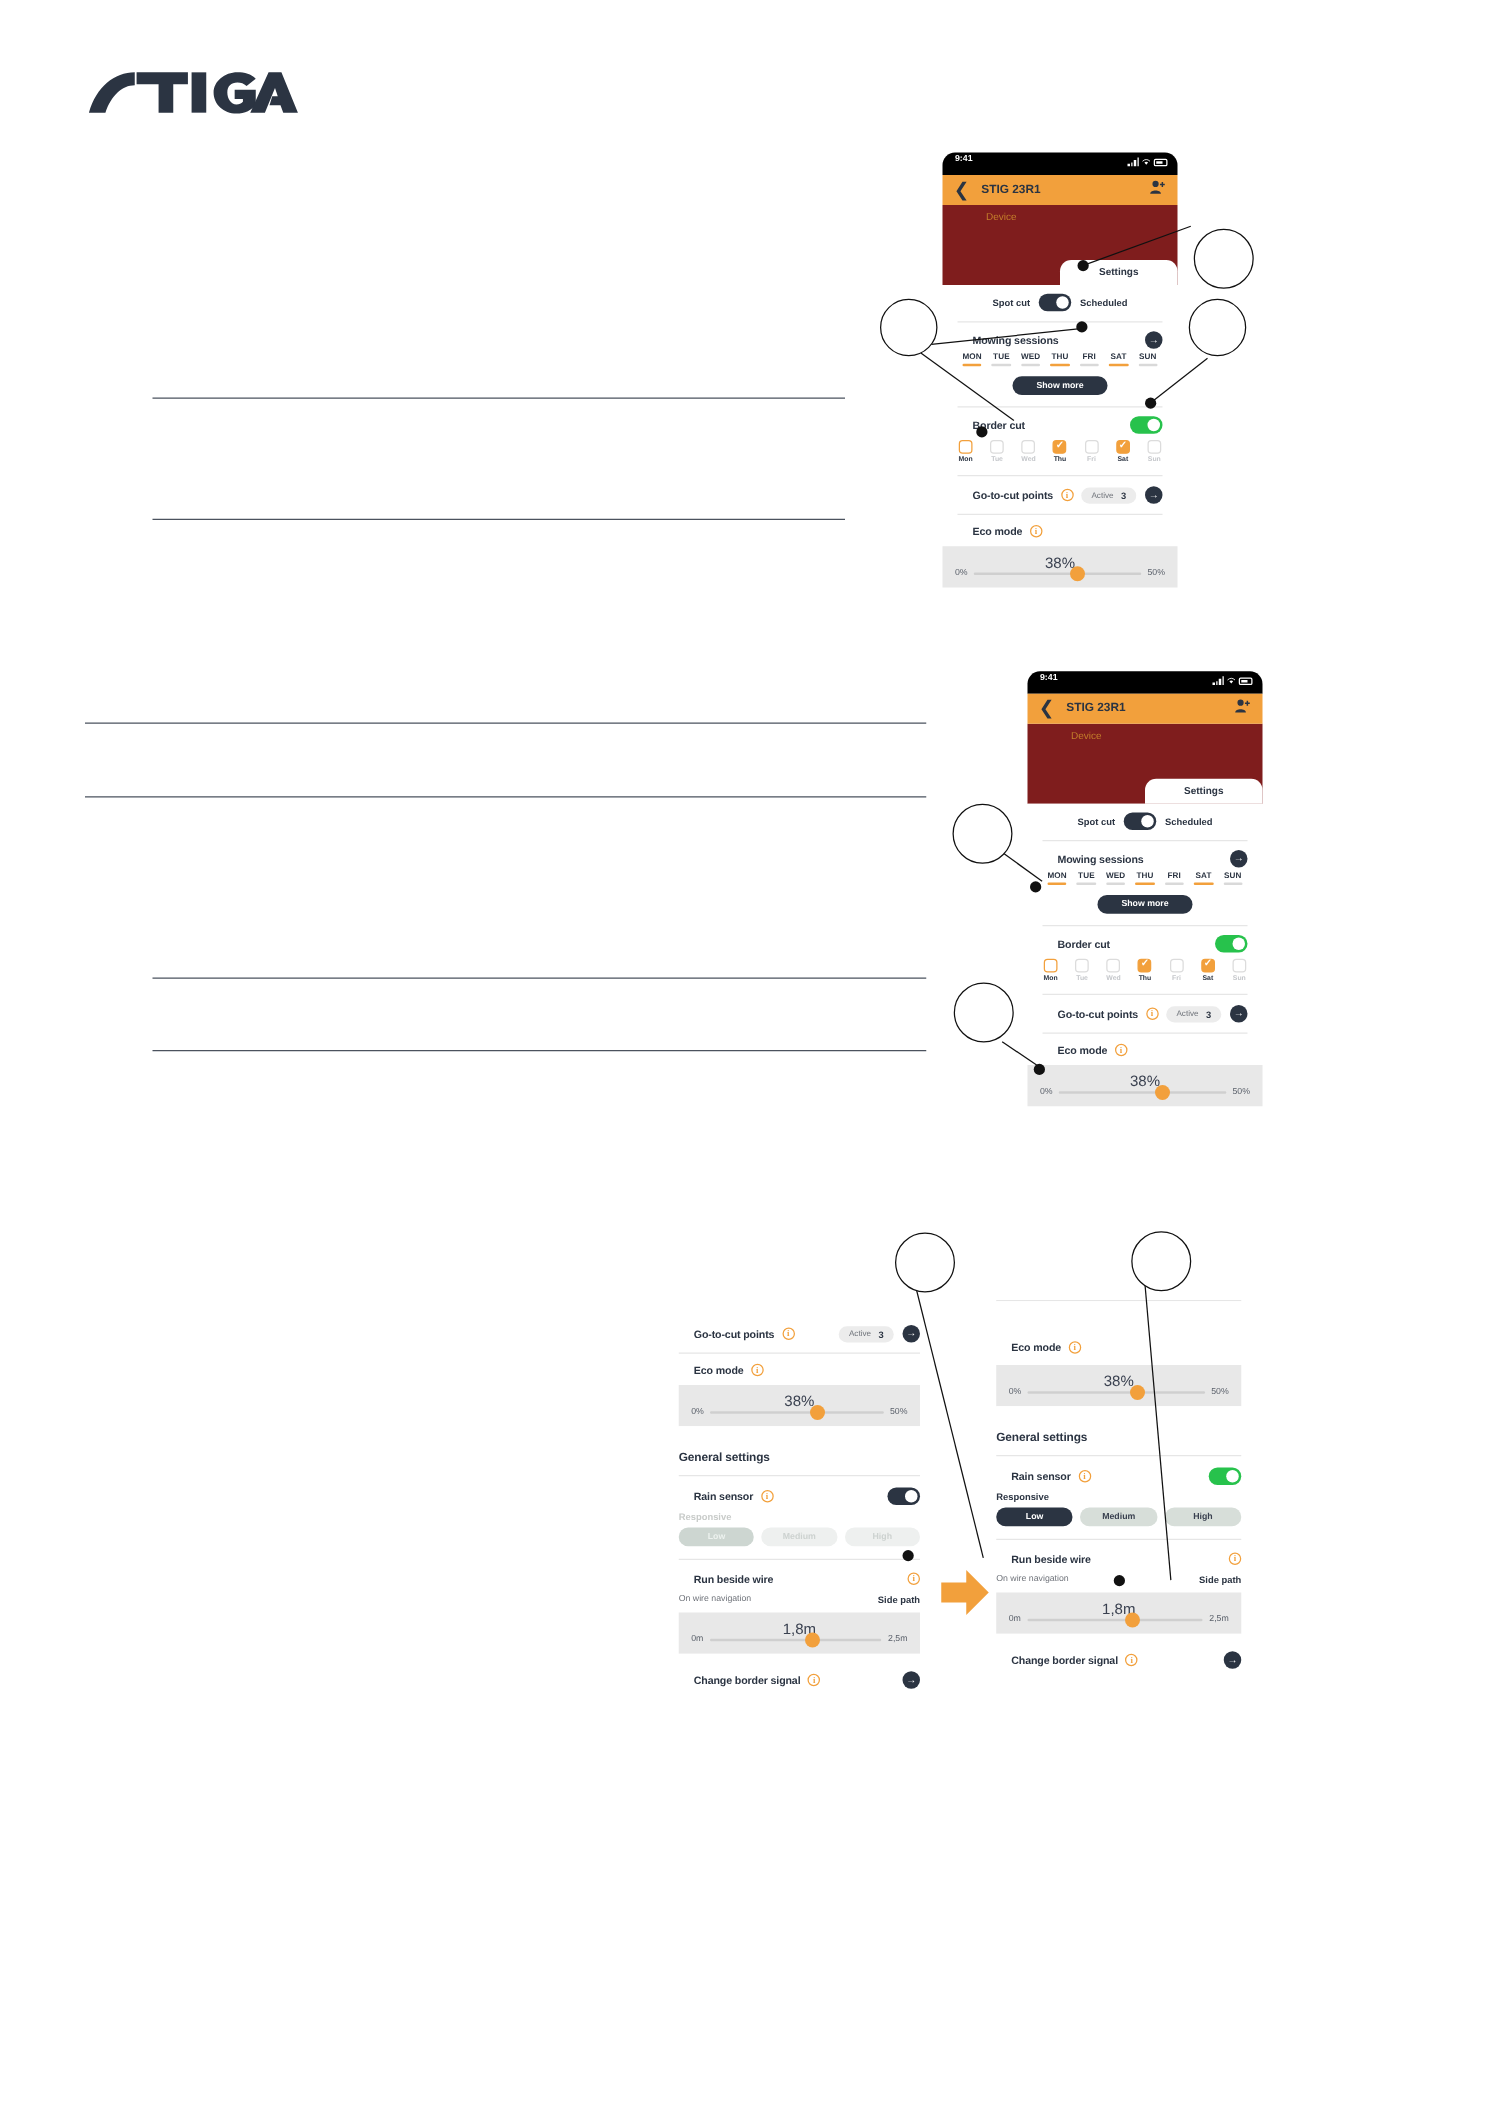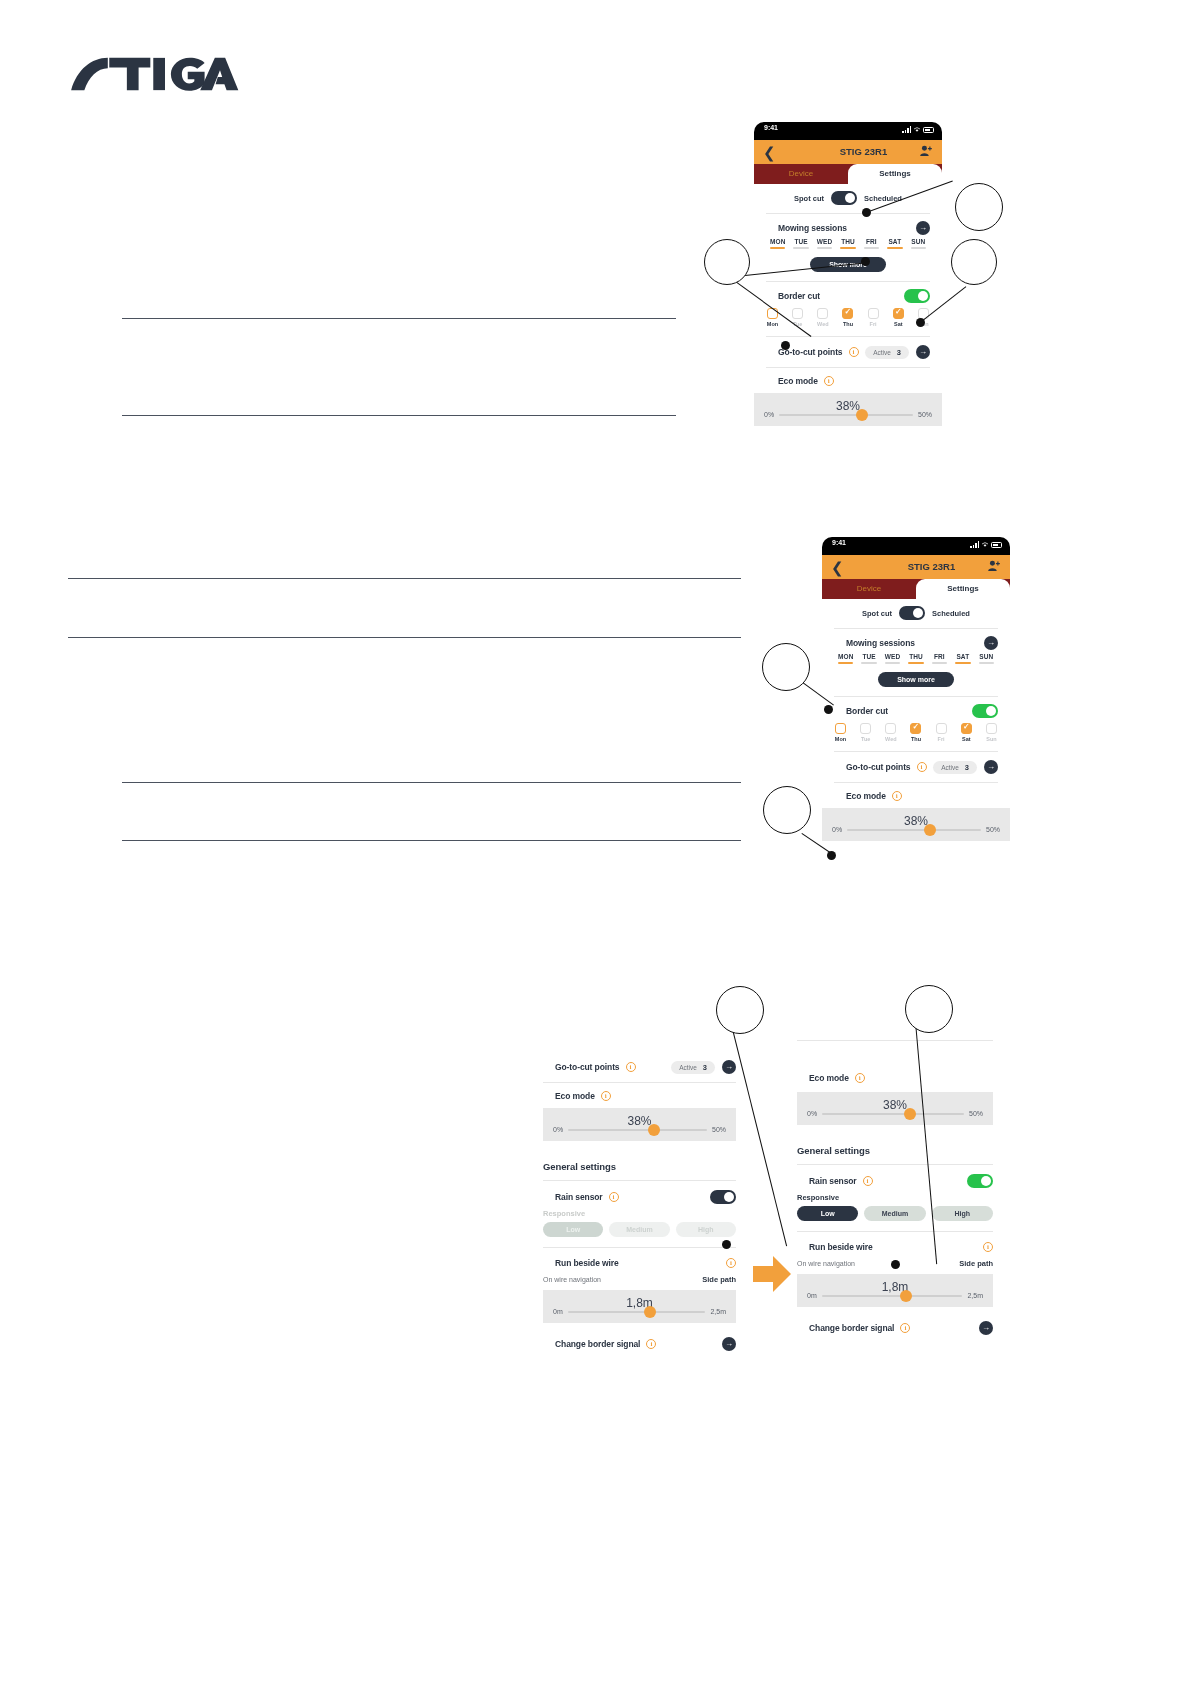--- a/index.html
+++ b/index.html
@@ -30,28 +30,28 @@
   .bars i { display:block; width:1.5px; background:#fff; }
   .bars i:nth-child(1){height:2px}.bars i:nth-child(2){height:3.5px}
   .bars i:nth-child(3){height:5px}.bars i:nth-child(4){height:7px}
   .wifi { width:8px; height:7px; color:#fff; }
   .batt { width:11px; height:6px; border:1px solid #fff; border-radius:1.5px; position:relative;}
   .batt::after{content:"";position:absolute;left:1px;top:1px;bottom:1px;right:3px;background:#fff;}
 
   .appbar { background:#F2A03C; position:relative; }
   .appbar .back { position:absolute; left:9px; top:50%; transform:translateY(-50%);
      font-size:15px; color:#2b3442; line-height:1; font-weight:300;}
-  .appbar .title { text-align:center; font-size:9.5px; font-weight:700; color:#2b3442;
+  .appbar .title { text-align:left; font-size:9.5px; font-weight:700; color:#2b3442;
      line-height:1; padding-top:2px;margin-left:31px;}
   .appbar .adduser { position:absolute; right:9px; top:50%; transform:translateY(-50%); }
 
   .tabs { background:#7f1d1d; display:flex; }
   .tabs .tab { flex:1; text-align:center; font-size:8px; color:#c47f2b; padding:5px 0 6px; }
   .tabs .tab.active { color:#2b3442; font-weight:700; background:#fff;
-     border-top-left-radius:9px; border-top-right-radius:9px; }
+     border-top-left-radius:9px; border-top-right-radius:9px;margin-top:44px; }
 
   .content { background:#fff; padding:0 12px; }
 
   .row { display:flex; align-items:center; }
   .row-between { display:flex; align-items:center; justify-content:space-between; }
   .sep { height:1px; background:#e6e6e6; }
 
   .lbl { font-size:8.5px; font-weight:700; color:#2b3442; letter-spacing:-.1px;padding-left:12px; }
   .lbl-sm { font-size:7.5px; font-weight:700; color:#2b3442; }
   .muted { color:#b9bcc2; }

